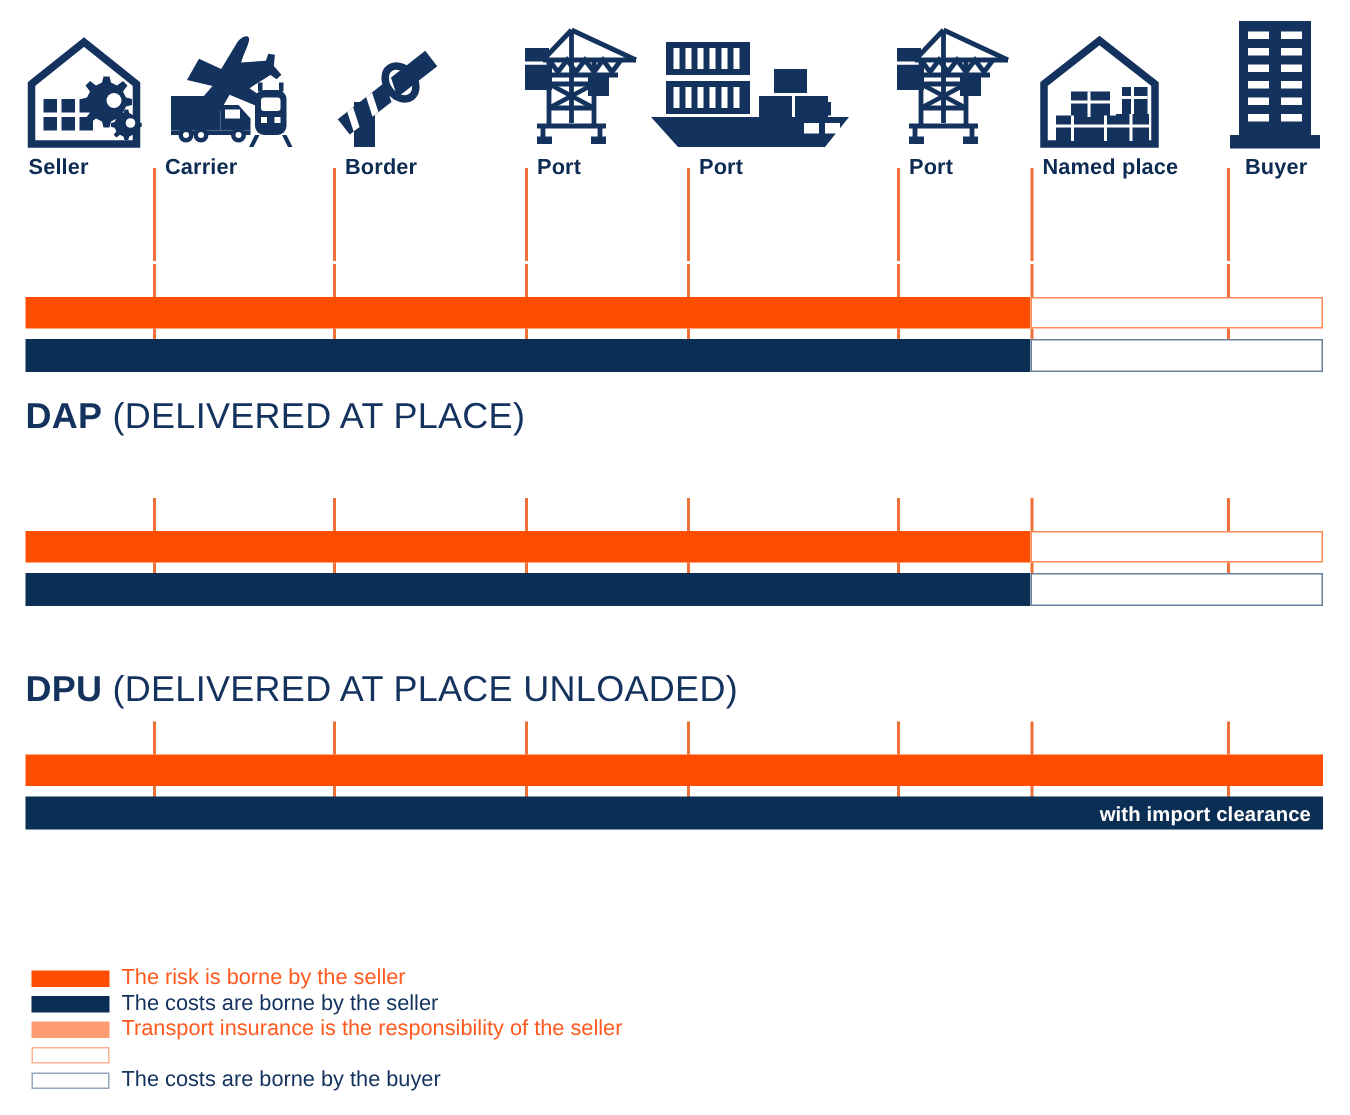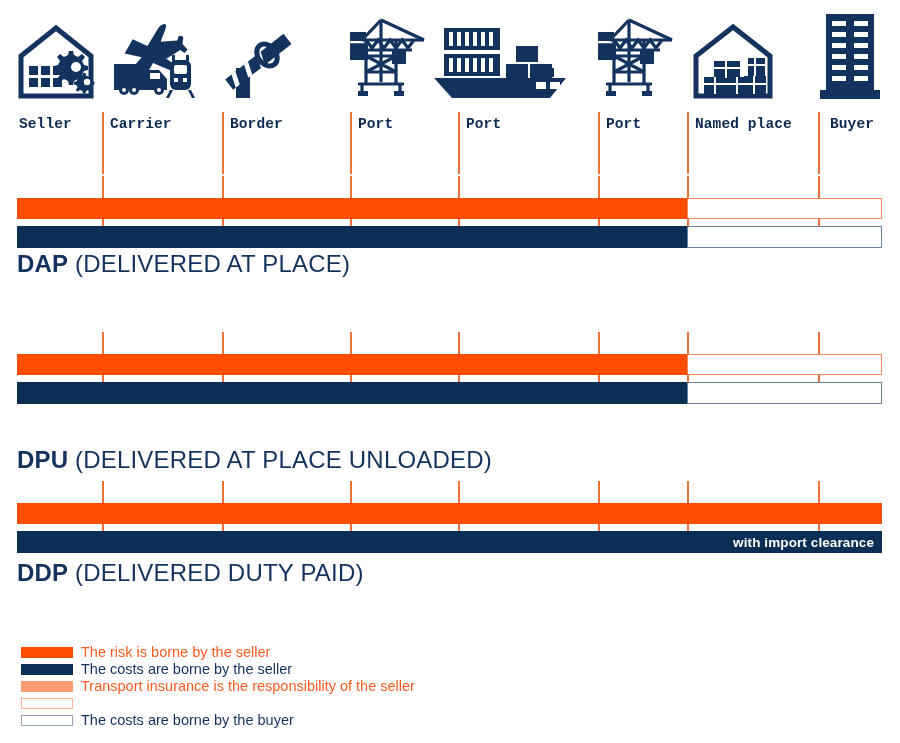--- a/index.html
+++ b/index.html
@@ -45,27 +45,26 @@
     height: 70px;
   }
   .tick {
     position: absolute;
     top: 8px;
     width: 2px;
     background: #f0703a;
   }
   .col-label {
     position: absolute;
-    top: 12px;
+    top: 0;
     font-size: 14.5px;
     font-weight: bold;
     letter-spacing: 0.1px;
     color: #0d2b52;
     white-space: nowrap;
-    font-family: Liberation Mono, monospace;
   }
 
   
   .term-block { position: absolute; left: 0; width: 900px; }
   .bars { position: absolute; left: 0; width: 900px; height: 60px; padding-left: 48px; }
 
   .tickline {
     position: absolute;
     width: 2px;
     background: #f0703a;
@@ -384,21 +383,21 @@
       <div class="tickline" style="left:598px; top:43px; height:8px;"></div>
       <div class="tickline" style="left:687px; top:43px; height:8px;"></div>
       <div class="tickline" style="left:818px; top:43px; height:8px;"></div>
 
       <div class="bar cost" style="top:50px;">
         <div class="seg cost-seller" style="width:670px;"></div>
         <div class="seg cost-buyer" style="width:195px;"></div>
       </div>
     </div>
 
-    <div class="term-title" style="top:74px;text-align:right;">
+    <div class="term-title" style="top:88px;text-align:right;">
       <span class="code">DAP</span><span> </span><span class="full">(DELIVERED AT PLACE)</span>
     </div>
   </div>
 
   <div class="term-block" style="top:332px; height:110px;">
     <div class="bars" style="top:0px;">
       <div class="tickline" style="left:102px; top:0px;  height:22px;"></div>
       <div class="tickline" style="left:222px; top:0px;  height:22px;"></div>
       <div class="tickline" style="left:350px; top:0px;  height:22px;"></div>
       <div class="tickline" style="left:458px; top:0px;  height:22px;"></div>
@@ -452,23 +451,20 @@
       <div class="tickline" style="left:687px; top:43px; height:8px;"></div>
       <div class="tickline" style="left:818px; top:43px; height:8px;"></div>
 
       <div class="bar cost" style="top:50px;">
         <div class="seg cost-seller" style="width:865px; display:flex;">
           <span class="seg-note">with import clearance</span>
         </div>
       </div>
     </div>
 
-    <div class="term-title" style="top:78px;">
-      <span class="code">DDP</span><span> </span><span class="full">(DELIVERED DUTY PAID)</span>
-    </div>
   </div>
 
   <div class="legend">
     <div class="legend-row">
       <span class="swatch sw-risk-seller"></span>
       <span class="legend-text t-orange">The risk is borne by the seller</span>
     </div>
     <div class="legend-row">
       <span class="swatch sw-cost-seller"></span>
       <span class="legend-text t-navy">The costs are borne by the seller</span>

